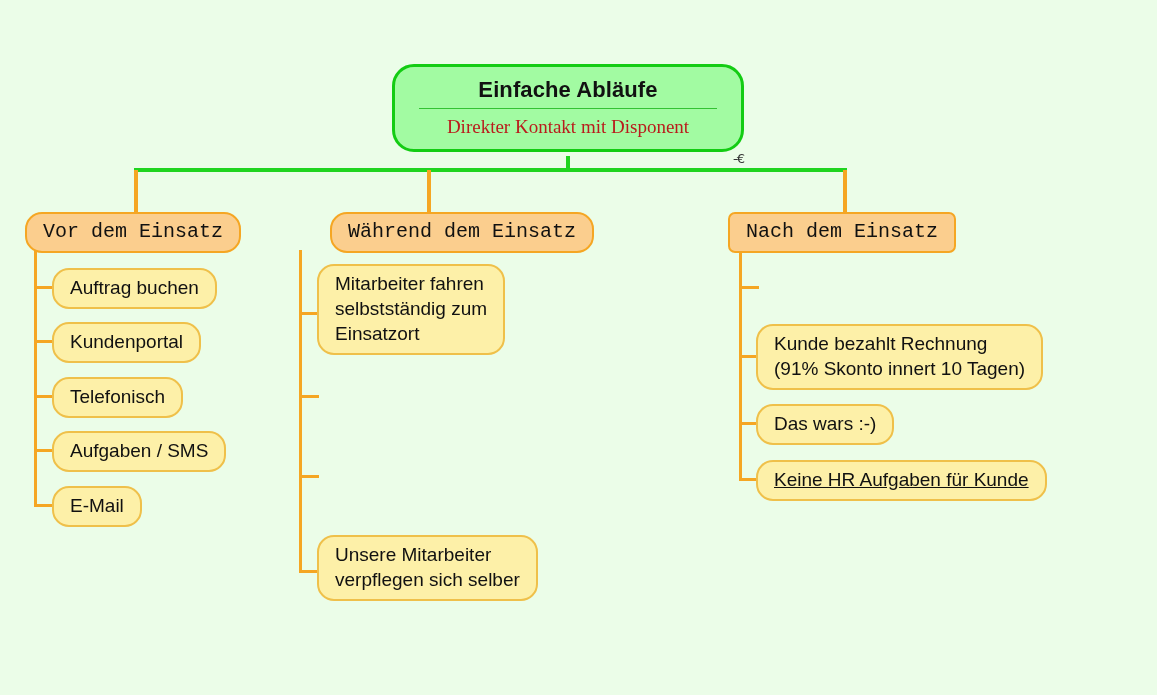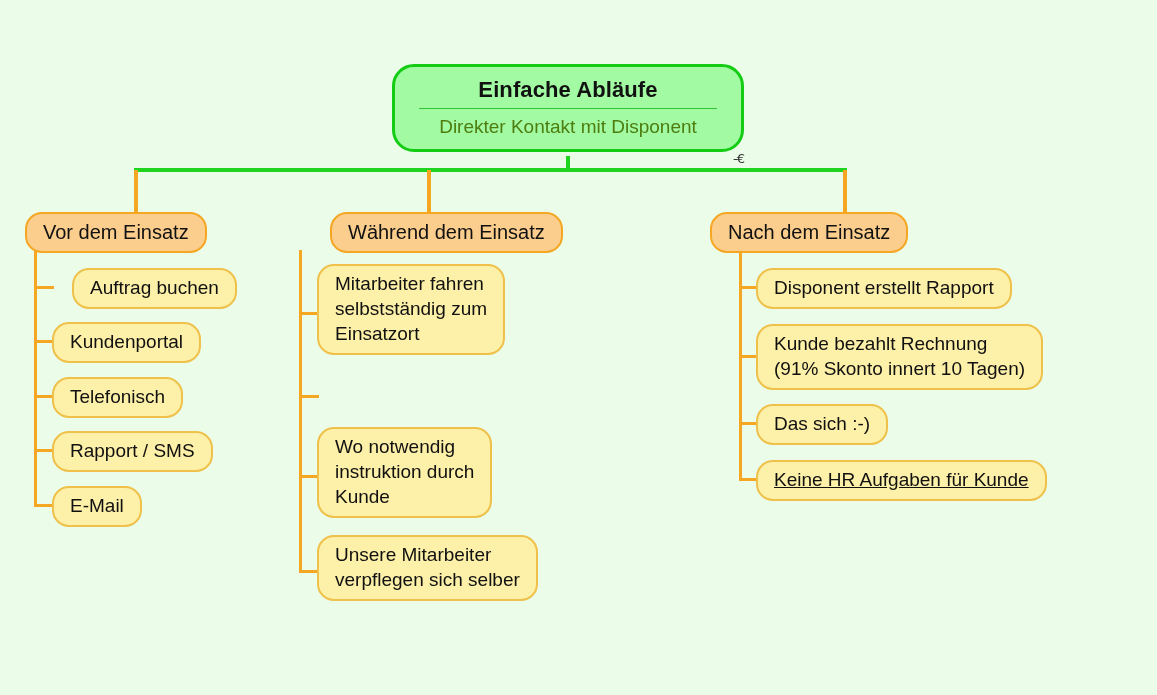--- a/index.html
+++ b/index.html
@@ -52,23 +52,24 @@
     line-height: 28px;
     white-space: nowrap;
   }
   .root-divider {
     height: 1px;
     background: #33c233;
     margin: 4px 10px 5px 10px;
   }
   .root-sub {
     font-size: 19px;
-    color: #4d7c0f;
+    color: #b91c1c;
     line-height: 25px;
     white-space: nowrap;
+    font-family: Liberation Serif, serif;
   }
 
   
   .fold-marker {
     position: absolute;
     left: 733px;
     top: 152px;
     font-size: 13px;
     line-height: 13px;
     color: #333333;
@@ -81,20 +82,21 @@
     position: absolute;
     box-sizing: border-box;
     background: #fbce8e;
     border: 2px solid #f5a623;
     border-radius: 17px;
     padding: 5px 16px 6px 16px;
     font-size: 20px;
     color: #111111;
     line-height: 26px;
     white-space: nowrap;
+    font-family: Liberation Mono, monospace;
   }
 
   
   .leaf-node {
     position: absolute;
     box-sizing: border-box;
     background: #fdf0a8;
     border: 2px solid #efc04a;
     border-radius: 17px;
     padding: 5px 16px 7px 16px;
@@ -138,38 +140,34 @@
 
   <div class="root-node">
     <div class="root-title">Einfache Abläufe</div>
     <div class="root-divider"></div>
     <div class="root-sub">Direkter Kontakt mit Disponent</div>
   </div>
   <div class="fold-marker">-€</div>
 
   <div class="branch-node" style="left:25px; top:212px;">Vor dem Einsatz</div>
 
-  <div class="leaf-node" style="left:52px; top:268px;margin-left:20px;">Auftrag buchen</div>
+  <div class="leaf-node" style="left:52px; top:268px;">Auftrag buchen</div>
   <div class="leaf-node" style="left:52px; top:377px;">Telefonisch</div>
   <div class="leaf-node" style="left:52px; top:322px;">Kundenportal</div>
-  <div class="leaf-node" style="left:52px; top:431px;">Rapport / SMS</div>
+  <div class="leaf-node" style="left:52px; top:431px;">Aufgaben / SMS</div>
   <div class="leaf-node" style="left:52px; top:486px;">E-Mail</div>
 
   <div class="branch-node" style="left:292px; top:212px;margin-left:38px;">Während dem Einsatz</div>
 
   <div class="leaf-node" style="left:317px; top:264px;">Mitarbeiter fahren
 selbstständig zum
 Einsatzort</div>
-  <div class="leaf-node" style="left:317px; top:427px;">Wo notwendig
-instruktion durch
-Kunde</div>
   <div class="leaf-node" style="left:317px; top:535px;">Unsere Mitarbeiter
 verpflegen sich selber</div>
 
-  <div class="branch-node" style="left:710px; top:212px;">Nach dem Einsatz</div>
+  <div class="branch-node" style="left:728px; top:212px;border-radius:7px;">Nach dem Einsatz</div>
 
-  <div class="leaf-node" style="left:756px; top:268px;">Disponent erstellt Rapport</div>
   <div class="leaf-node" style="left:756px; top:324px;">Kunde bezahlt Rechnung
 (91% Skonto innert 10 Tagen)</div>
-  <div class="leaf-node" style="left:756px; top:404px;">Das sich :-)</div>
+  <div class="leaf-node" style="left:756px; top:404px;">Das wars :-)</div>
   <div class="leaf-node" style="left:756px; top:460px;text-decoration:underline;">Keine HR Aufgaben für Kunde</div>
 
 </div>
 
 </body></html>

